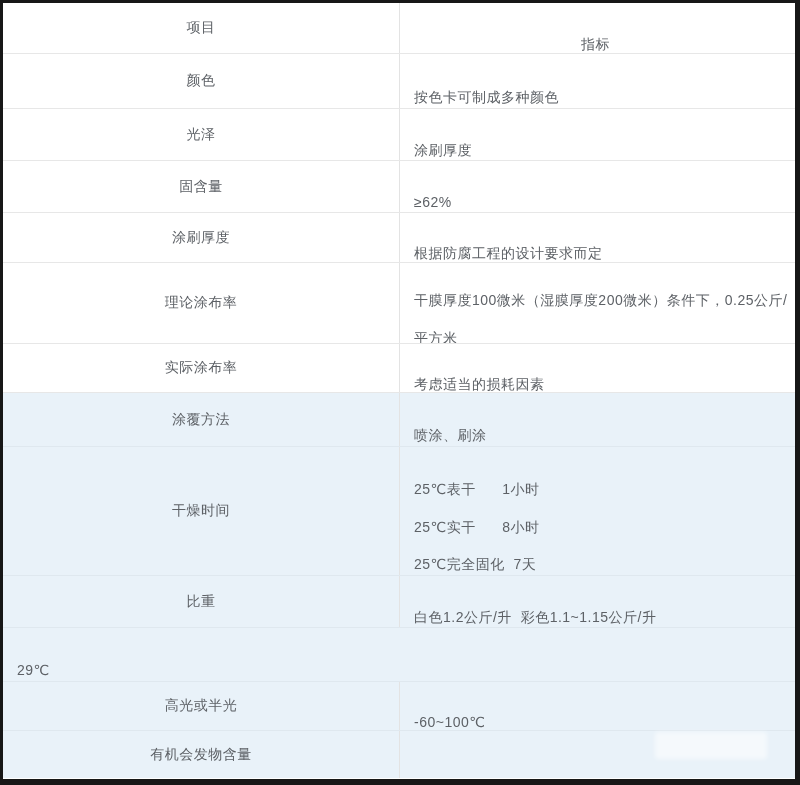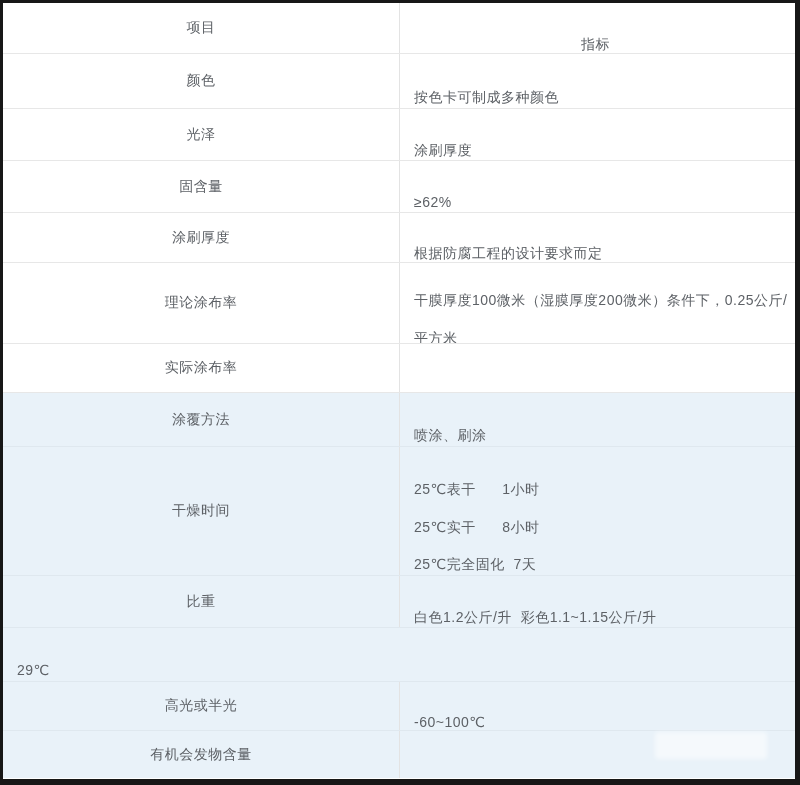--- a/index.html
+++ b/index.html
@@ -116,20 +116,21 @@
       <div class="cell value">根据防腐工程的设计要求而定</div>
     </div>
 
     <div class="row" style="height:81px">
       <div class="cell label">理论涂布率</div>
       <div class="cell value">干膜厚度100微米（湿膜厚度200微米）条件下，0.25公斤/ 平方米</div>
     </div>
 
     <div class="row" style="height:49px">
       <div class="cell label">实际涂布率</div>
+      <div class="cell value">考虑适当的损耗因素</div>
     </div>
 
     <div class="row hl" style="height:54px">
       <div class="cell label">涂覆方法</div>
       <div class="cell value">喷涂、刷涂</div>
     </div>
 
     <div class="row hl" style="height:129px">
       <div class="cell label">干燥时间</div>
       <div class="cell value">25℃表干      1小时

